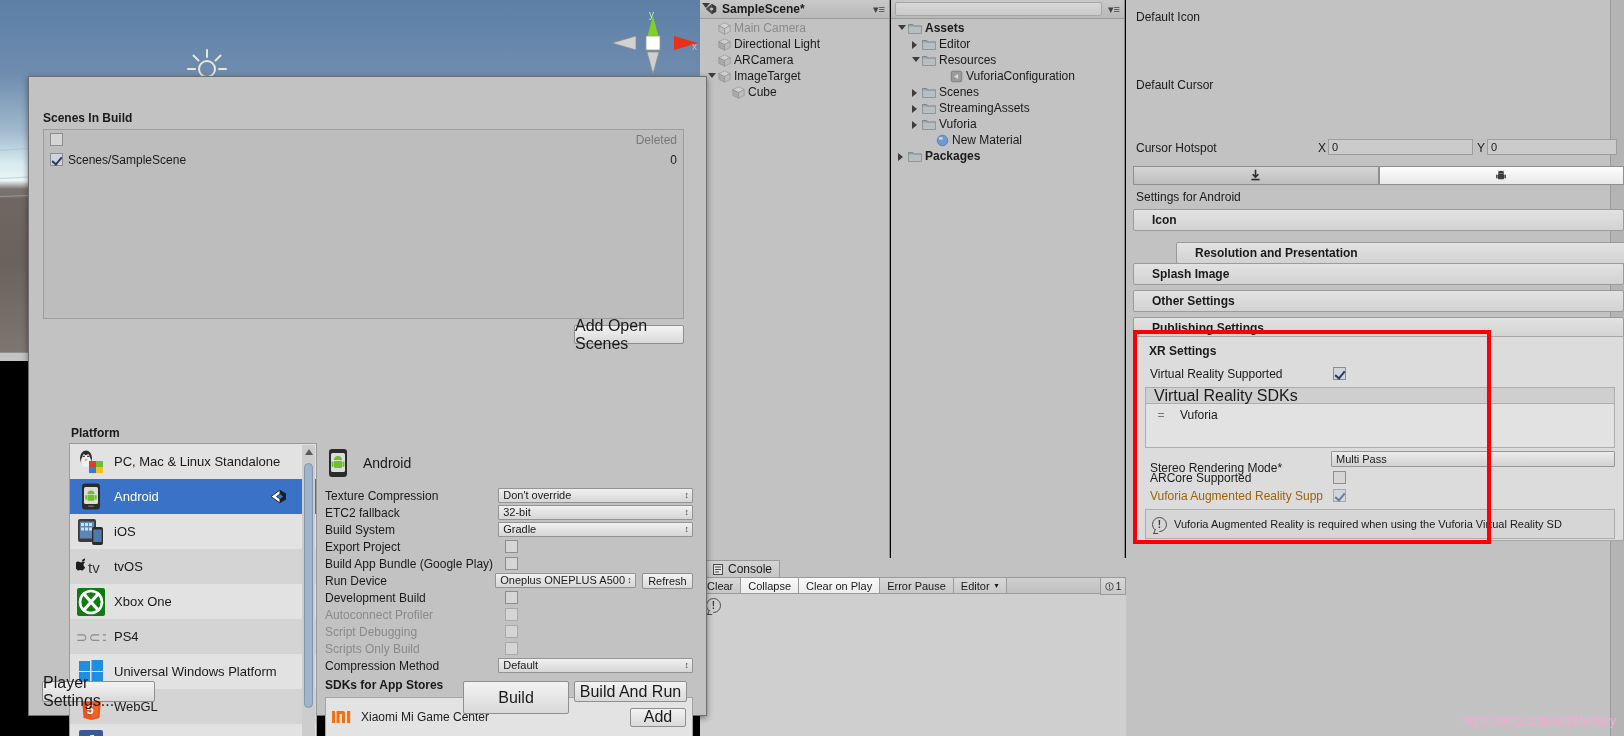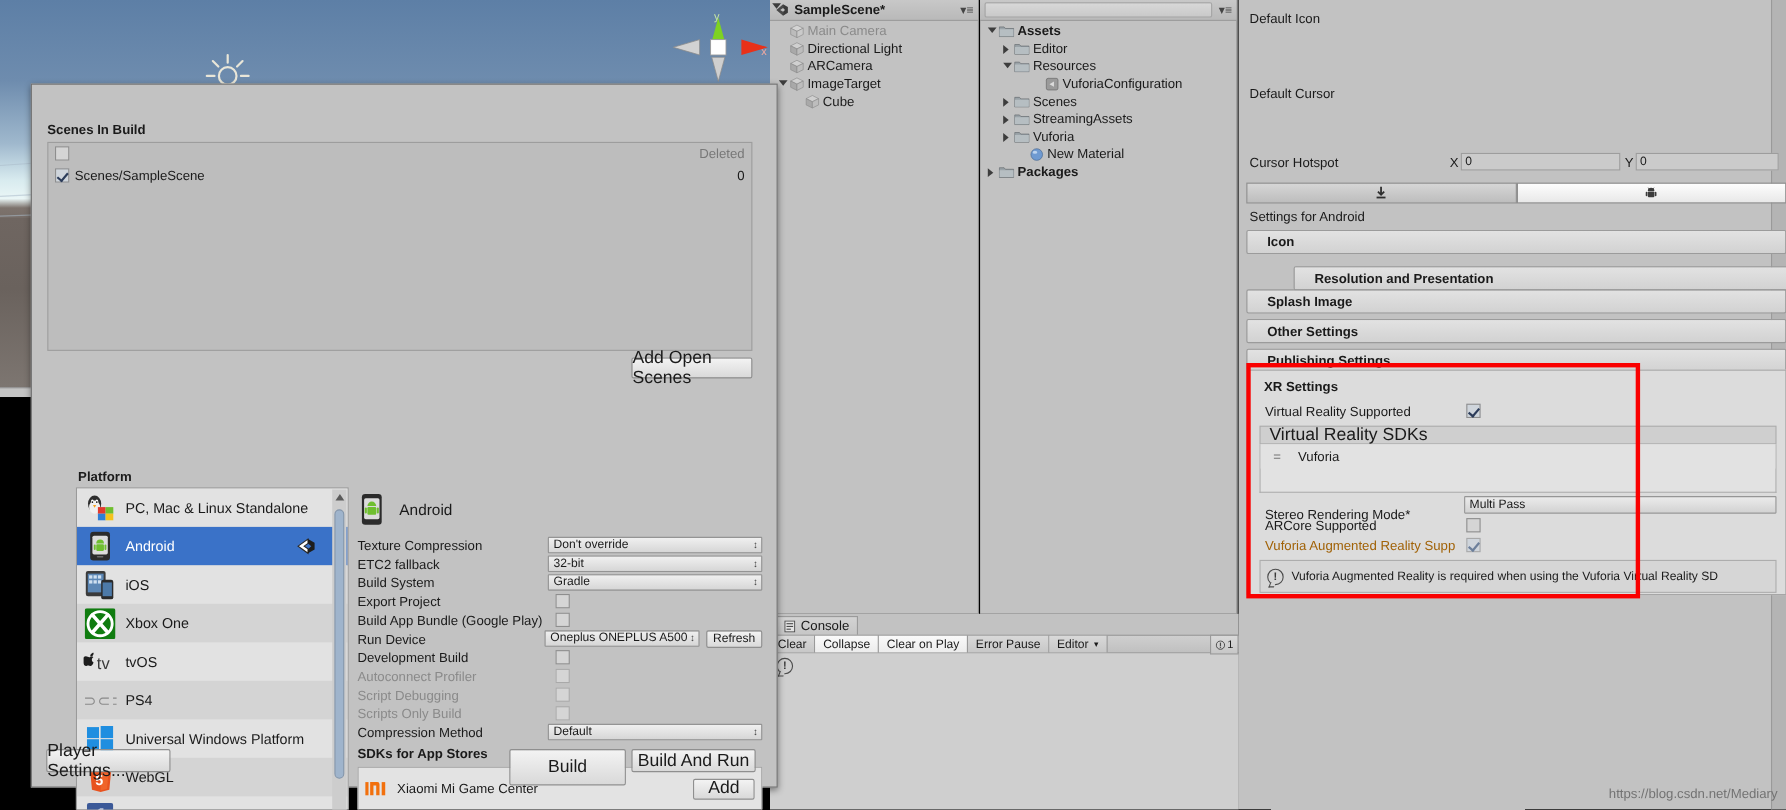--- a/index.html
+++ b/index.html
@@ -218,21 +218,21 @@
   .log-ico {
     width: 15px; height: 15px; border-radius: 50%; border: 1.3px solid #4b4b4b; flex: 0 0 15px;
     display: flex; align-items: center; justify-content: center; font-size: 10px; font-weight: bold;
     color: #3a3a3a; margin-right: 6px; position: relative;
   }
   .log-ico:after {
     content:""; position: absolute; left: 1px; bottom: -3px; width: 4px; height: 4px;
     background: #cfcfcf; border-left: 1.3px solid #4b4b4b; border-bottom: 1.3px solid #4b4b4b; transform: skewX(-20deg);
   }
   #watermark {
-    position: absolute; right: 8px; bottom: 8px; font-size: 12px; color: #737373; z-index: 40; margin-left: 40px;
+    position: absolute; right: 8px; bottom: 8px; font-size: 12px; color: #f9a8d4; z-index: 40; margin-left: 40px;
   }
   #console-right-stub {
     position: absolute; left: 1100px; top: 577px; width: 26px; height: 18px;
     background: linear-gradient(180deg,#d9d9d9,#c7c7c7); border: 1px solid #9a9a9a; font-size: 10px;
     display: flex; align-items: center; justify-content: center;
   }
 </style>
 </head>
 <body>
 
@@ -608,38 +608,38 @@
                   <rect x="12" y="9.5" width="3" height="3"></rect>
                 </g>
                 <rect x="15" y="9" width="11" height="18" rx="2" fill="#2b2b2b"></rect>
                 <rect x="16.3" y="11.5" width="8.4" height="12.5" fill="#4d7aa8"></rect>
               </svg>
             </span>
             <span>iOS</span>
           </div>
           <div class="plat-row">
             <span class="plat-ico">
+              <svg width="30" height="22" viewBox="0 0 30 22">
+                <path d="M7.5 3.5 c-1.6 0-2.6 1-3.4 1-0.8 0-1.9-1-3.2-0.9-1.6 0.1-3 1.4-3 3.6 0 1.3 0.5 2.7 1.2 3.6 0.6 0.8 1.2 1.6 2 1.6 0.8 0 1.1-0.5 2.1-0.5 1 0 1.3 0.5 2.1 0.5 0.9 0 1.4-0.8 2-1.6 0.4-0.6 0.6-1.1 0.8-1.6-2-0.8-2.2-3.6-0.2-4.7-0.4-0.6-1.3-1-2.4-1z" transform="translate(1,2)" fill="#1d1d1d"></path>
+                <path d="M7.6 2.6 c0.6-0.8 0.5-1.8 0.4-2.1-0.9 0-1.9 0.6-2.4 1.3-0.5 0.7-0.6 1.7-0.5 2 1 0.1 1.9-0.5 2.5-1.2z" transform="translate(1,2)" fill="#1d1d1d"></path>
+                <text x="12" y="17" font-family="Liberation Sans, sans-serif" font-size="15" fill="#3a3a3a">tv</text>
+              </svg>
+            </span>
+            <span>tvOS</span>
+          </div>
+          <div class="plat-row">
+            <span class="plat-ico">
               <svg width="28" height="28" viewBox="0 0 28 28">
                 <rect x="0" y="0" width="28" height="28" rx="2" fill="#107c10"></rect>
                 <circle cx="14" cy="14" r="11" fill="none" stroke="#fff" stroke-width="2.6"></circle>
                 <path d="M7 6 L21 22 M21 6 L7 22" stroke="#fff" stroke-width="3.2" stroke-linecap="round"></path>
                 <circle cx="14" cy="14" r="11.2" fill="none" stroke="#107c10" stroke-width="0"></circle>
               </svg>
             </span>
             <span>Xbox One</span>
-          </div>
-          <div class="plat-row">
-            <span class="plat-ico">
-              <svg width="30" height="22" viewBox="0 0 30 22">
-                <path d="M7.5 3.5 c-1.6 0-2.6 1-3.4 1-0.8 0-1.9-1-3.2-0.9-1.6 0.1-3 1.4-3 3.6 0 1.3 0.5 2.7 1.2 3.6 0.6 0.8 1.2 1.6 2 1.6 0.8 0 1.1-0.5 2.1-0.5 1 0 1.3 0.5 2.1 0.5 0.9 0 1.4-0.8 2-1.6 0.4-0.6 0.6-1.1 0.8-1.6-2-0.8-2.2-3.6-0.2-4.7-0.4-0.6-1.3-1-2.4-1z" transform="translate(1,2)" fill="#1d1d1d"></path>
-                <path d="M7.6 2.6 c0.6-0.8 0.5-1.8 0.4-2.1-0.9 0-1.9 0.6-2.4 1.3-0.5 0.7-0.6 1.7-0.5 2 1 0.1 1.9-0.5 2.5-1.2z" transform="translate(1,2)" fill="#1d1d1d"></path>
-                <text x="12" y="17" font-family="Liberation Sans, sans-serif" font-size="15" fill="#3a3a3a">tv</text>
-              </svg>
-            </span>
-            <span>tvOS</span>
           </div>
           <div class="plat-row">
             <span class="plat-ico">
               <svg width="30" height="16" viewBox="0 0 30 16">
                 <text x="0" y="13" font-family="Liberation Sans, sans-serif" font-size="14" fill="#8c8c8c" letter-spacing="1">⊃⊂⊃◁</text>
               </svg>
             </span>
             <span>PS4</span>
           </div>
           <div class="plat-row">

